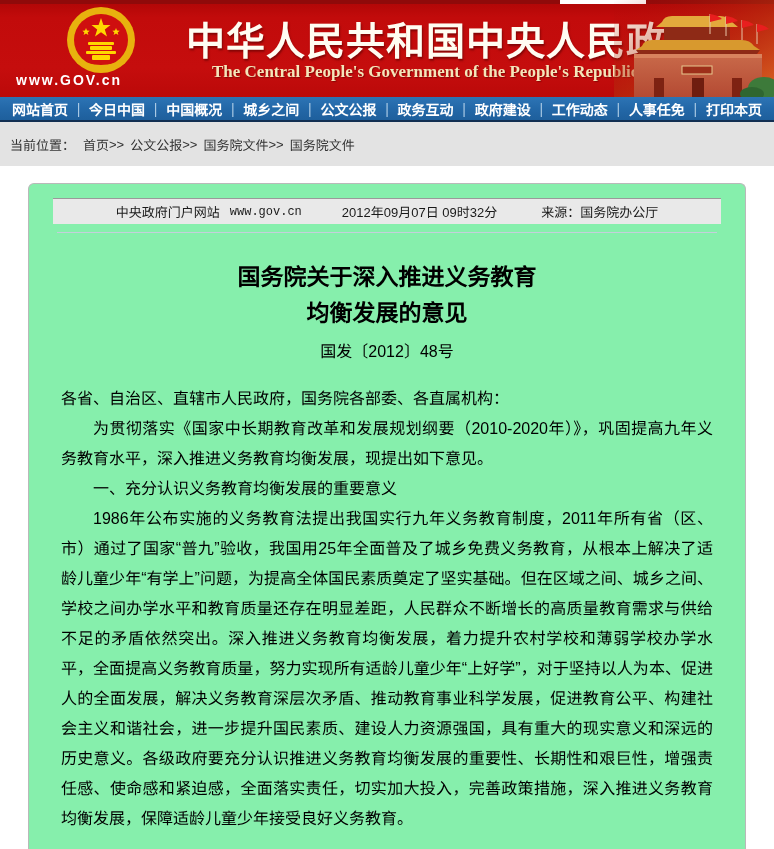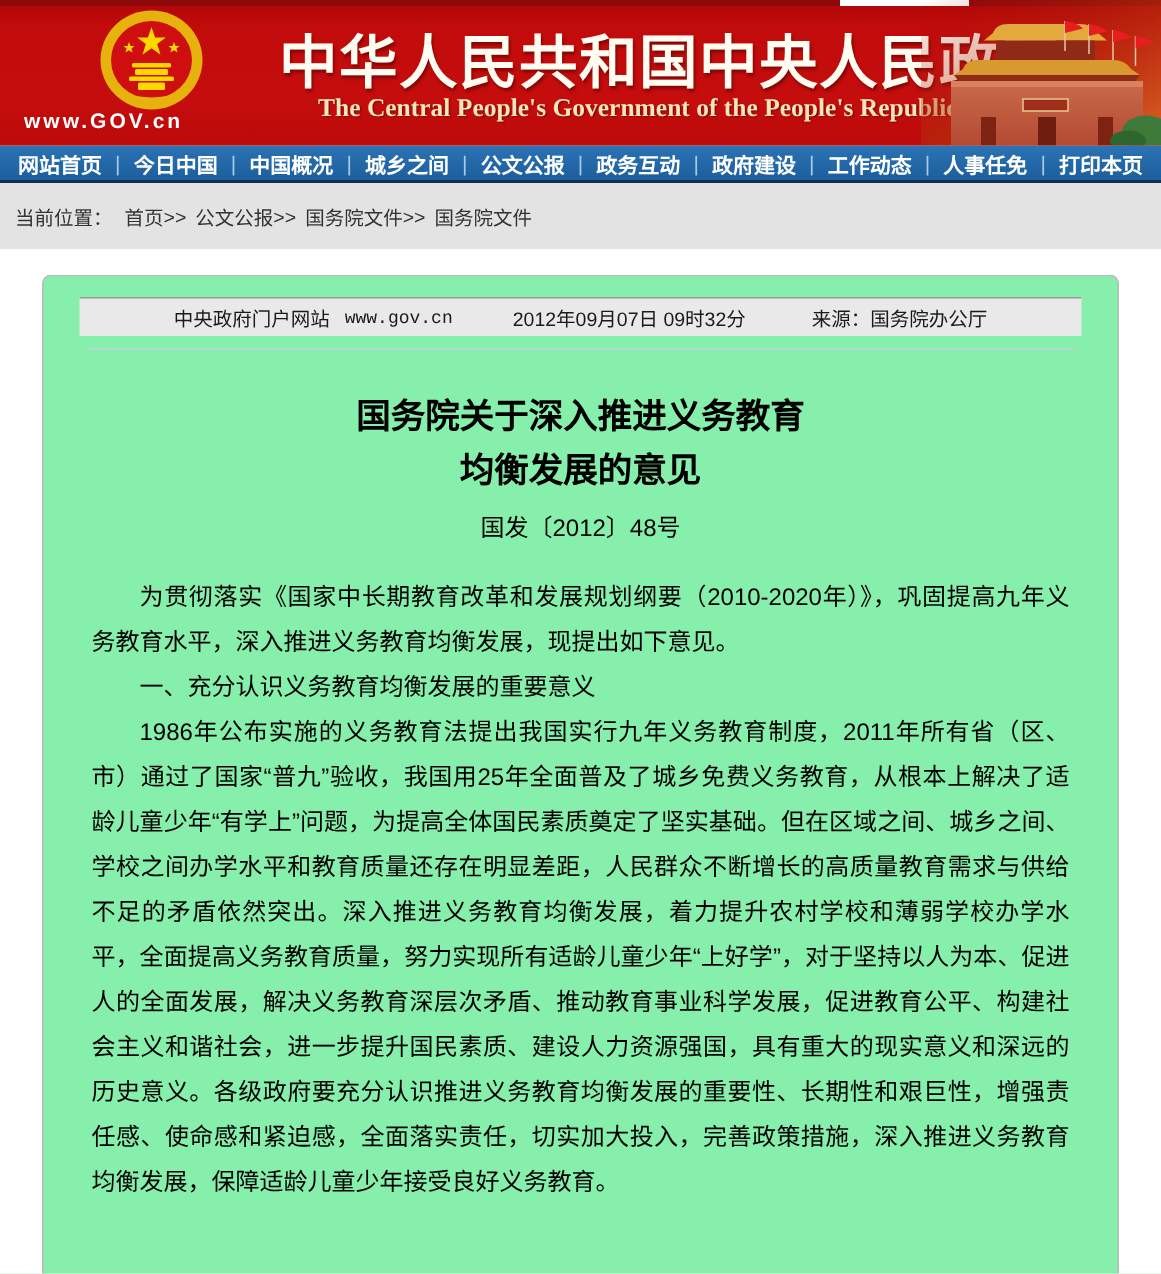--- a/index.html
+++ b/index.html
@@ -260,19 +260,20 @@
 
     <hr class="divider">
 
     <div class="doc-title">
       <div>国务院关于深入推进义务教育</div>
       <div>均衡发展的意见</div>
     </div>
     <div class="doc-number">国发〔2012〕48号</div>
 
     <div class="doc-body" id="doc-body">
+        <p class="para-plain">各省、自治区、直辖市人民政府，国务院各部委、各直属机构：</p>
         <p class="para-indent">为贯彻落实《国家中长期教育改革和发展规划纲要（2010-2020年）》，巩固提高九年义务教育水平，深入推进义务教育均衡发展，现提出如下意见。</p>
         <p class="para-heading">一、充分认识义务教育均衡发展的重要意义</p>
         <p class="para-indent">1986年公布实施的义务教育法提出我国实行九年义务教育制度，2011年所有省（区、市）通过了国家“普九”验收，我国用25年全面普及了城乡免费义务教育，从根本上解决了适龄儿童少年“有学上”问题，为提高全体国民素质奠定了坚实基础。但在区域之间、城乡之间、学校之间办学水平和教育质量还存在明显差距，人民群众不断增长的高质量教育需求与供给不足的矛盾依然突出。深入推进义务教育均衡发展，着力提升农村学校和薄弱学校办学水平，全面提高义务教育质量，努力实现所有适龄儿童少年“上好学”，对于坚持以人为本、促进人的全面发展，解决义务教育深层次矛盾、推动教育事业科学发展，促进教育公平、构建社会主义和谐社会，进一步提升国民素质、建设人力资源强国，具有重大的现实意义和深远的历史意义。各级政府要充分认识推进义务教育均衡发展的重要性、长期性和艰巨性，增强责任感、使命感和紧迫感，全面落实责任，切实加大投入，完善政策措施，深入推进义务教育均衡发展，保障适龄儿童少年接受良好义务教育。</p>
       </div>
 
   </div>
 </div>
 
 </body></html>

